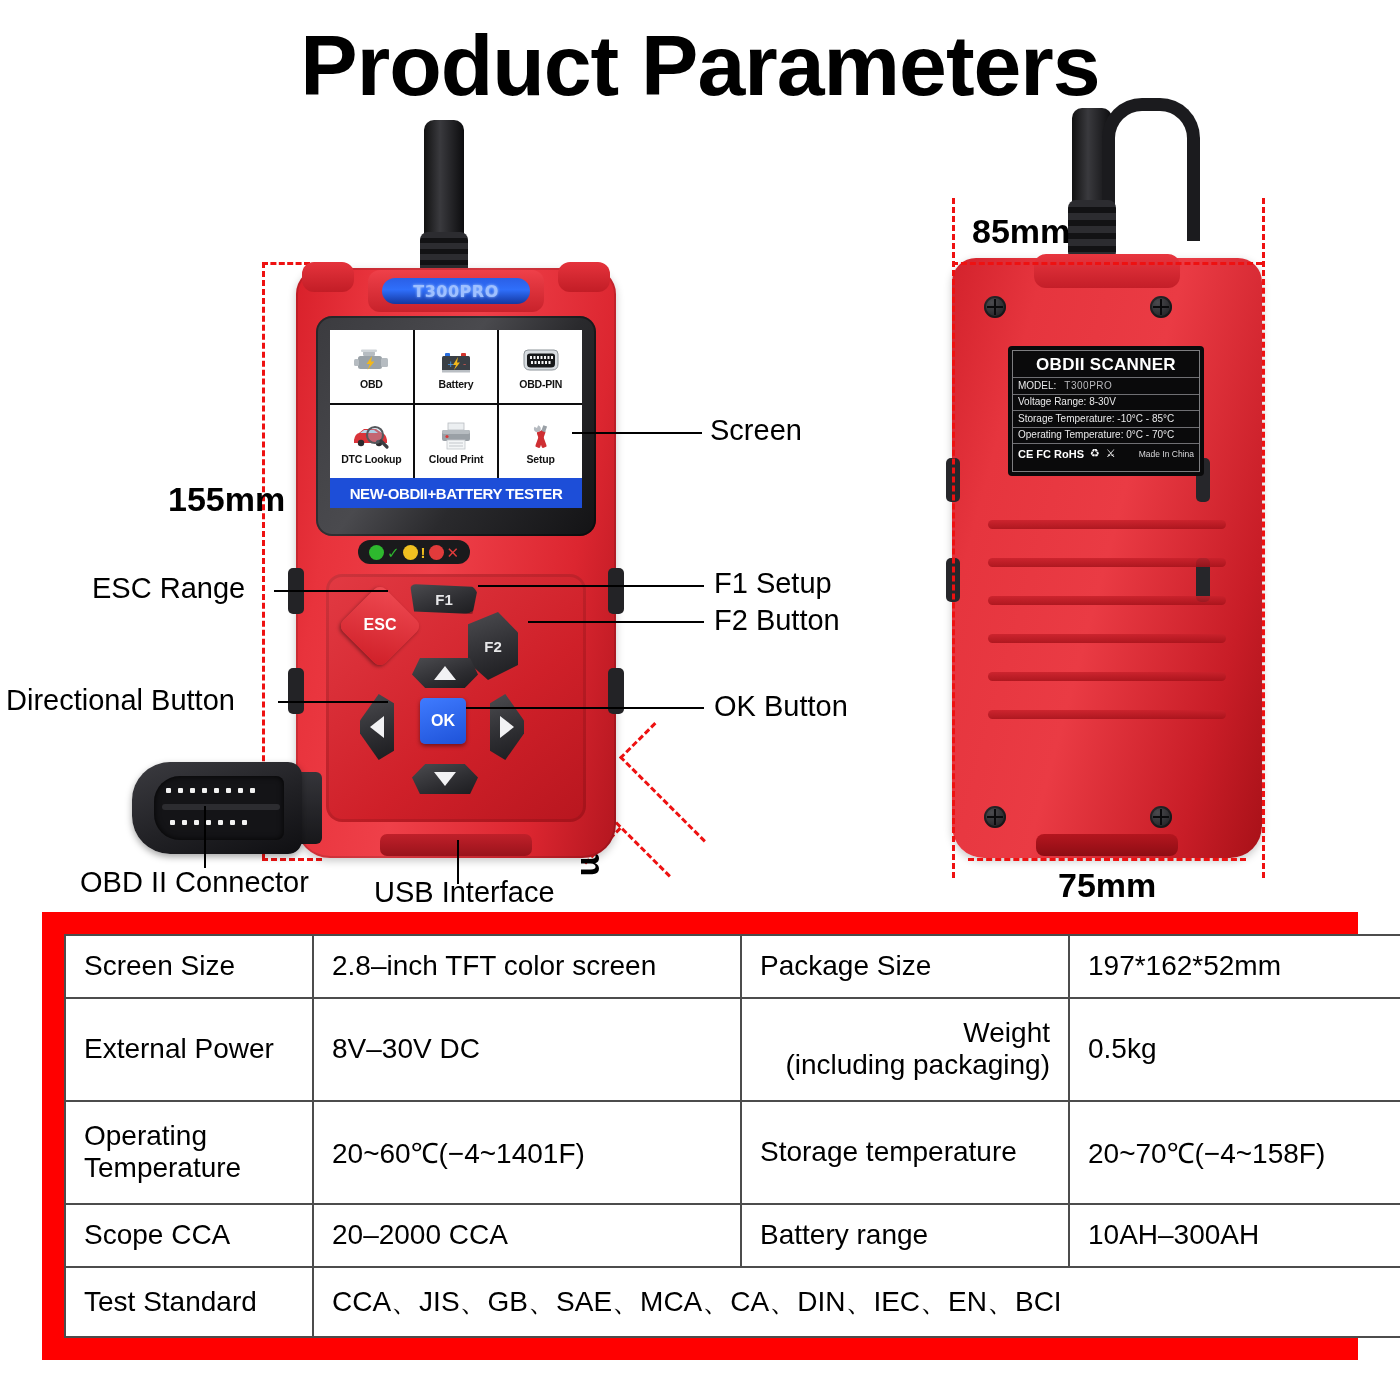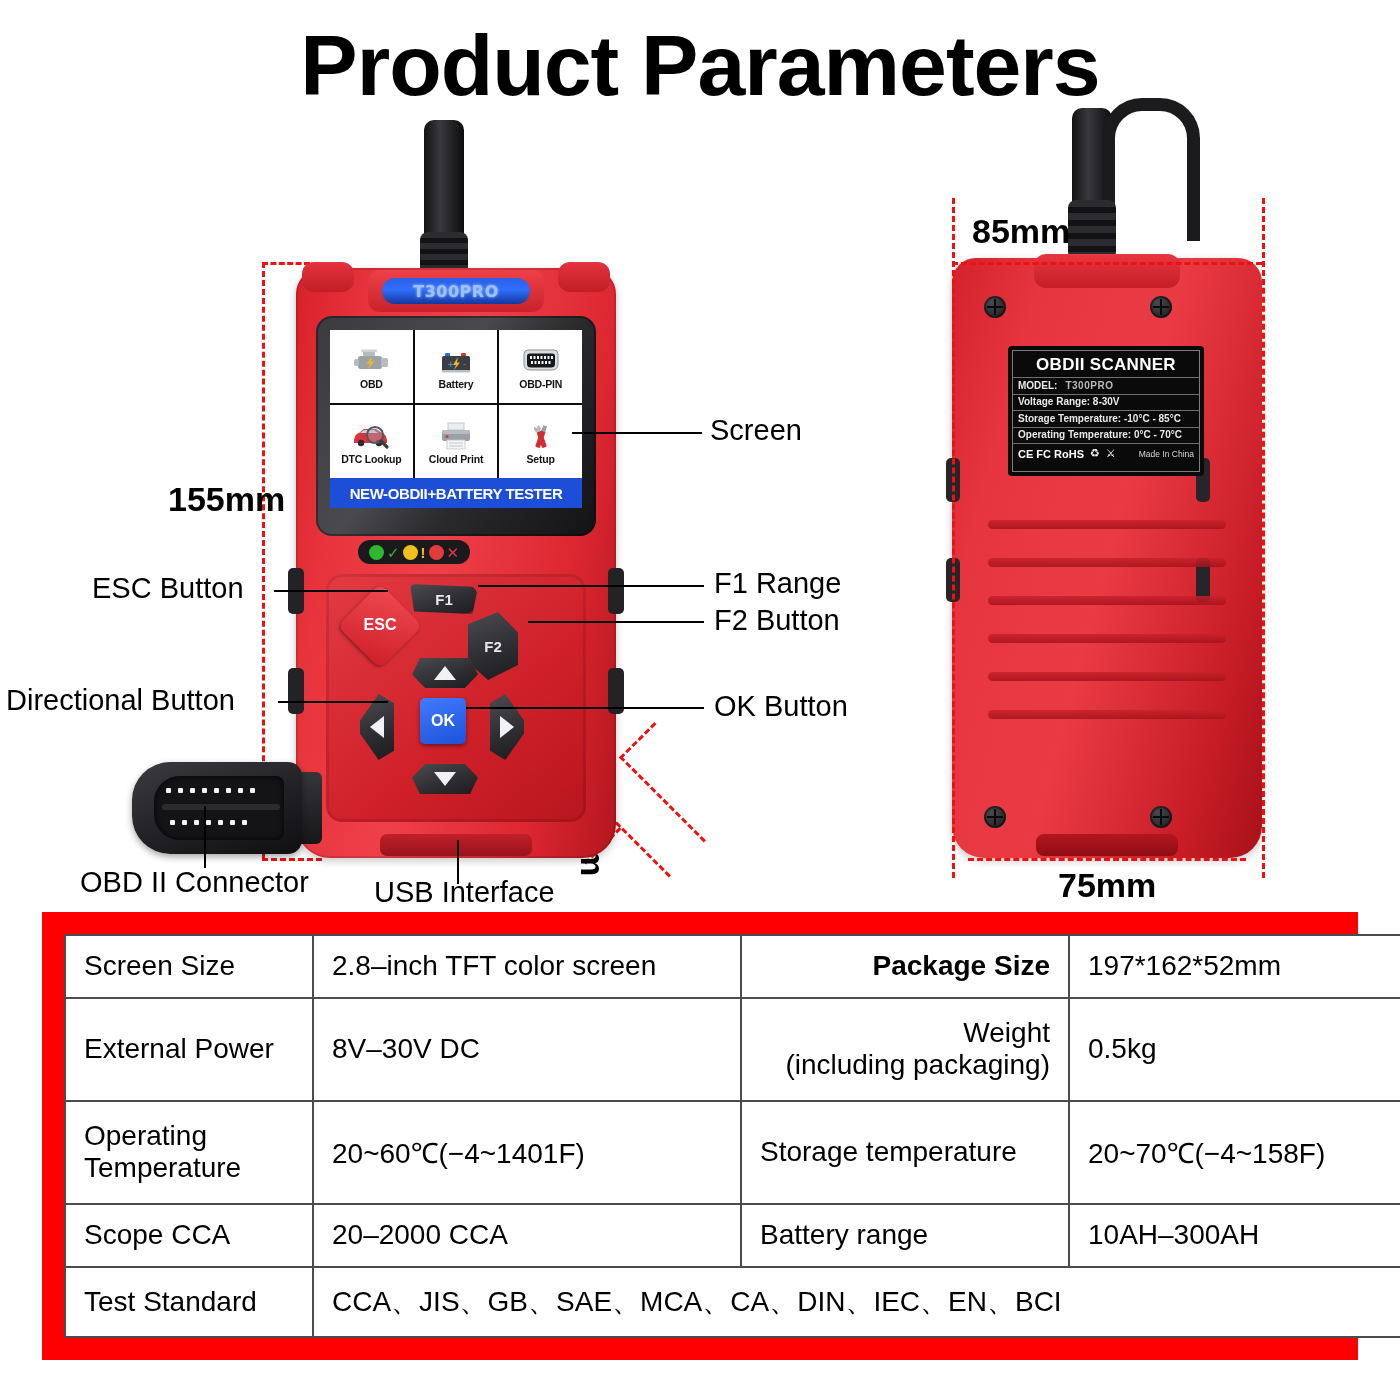--- a/index.html
+++ b/index.html
@@ -92,21 +92,21 @@
   .screw::after{content:"";position:absolute;left:50%;top:3px;width:2px;height:16px;
      background:#0a0a0c;transform:translateX(-50%);}
   .screw::before{content:"";position:absolute;top:50%;left:3px;height:2px;width:16px;
      background:#0a0a0c;transform:translateY(-50%);}
   .label-plate{position:absolute;left:56px;top:88px;width:196px;height:130px;background:#0a0a0b;
      border-radius:4px;padding:4px;box-sizing:border-box;}
   .label-inner{width:100%;height:100%;border:1px solid #7d7d80;box-sizing:border-box;
      display:flex;flex-direction:column;}
   .lbl-title{color:#fff;font-size:17px;font-weight:bold;text-align:center;padding:4px 0 2px;
      letter-spacing:.3px;font-family:"Liberation Sans",sans-serif;}
-  .lbl-row{color:#e9e9ea;font-size:10px;font-weight:bold;padding:2.5px 5px;
+  .lbl-row{color:#e9e9ea;font-size:10px;font-weight:normal;padding:2.5px 5px;
      border-top:1px solid #6f6f73;line-height:1.05;white-space:nowrap;
      font-family:"Liberation Sans",sans-serif;}
   .lbl-model{display:flex;gap:8px;align-items:center;}
   .lbl-model .mv{color:#b9b9bd;letter-spacing:.5px;}
   .lbl-certs{display:flex;align-items:center;gap:6px;color:#fff;font-size:11px;font-weight:bold;
      padding:3px 5px;border-top:1px solid #6f6f73;}
   .lbl-certs .made{font-size:8.5px;margin-left:auto;font-weight:normal;color:#d9d9dc;}
   .ridge{position:absolute;left:36px;width:238px;height:9px;
      background:linear-gradient(180deg,#c8212b,#a5121a);border-radius:5px;opacity:.85;}
   .back-side-btn{position:absolute;width:14px;height:44px;background:#26262a;border-radius:5px;}
@@ -405,47 +405,47 @@
 <div class="dash-v" style="left:1262px;top:198px;height:680px;"></div>
 <div class="dash-h" style="left:952px;top:262px;width:310px;"></div>
 <div class="dash-h" style="left:968px;top:858px;width:278px;"></div>
 <div class="dimtext" style="left:972px;top:212px;">85mm</div>
 <div class="dimtext" style="left:1058px;top:866px;">75mm</div>
 
 <div class="leader" style="left:572px;top:432px;width:130px;"></div>
 <div class="callout-label" style="left:710px;top:414px;">Screen</div>
 
 <div class="leader" style="left:478px;top:585px;width:226px;"></div>
-<div class="callout-label" style="left:714px;top:567px;">F1 Range</div>
+<div class="callout-label" style="left:714px;top:567px;">F1 Setup</div>
 
 <div class="leader" style="left:528px;top:621px;width:176px;"></div>
 <div class="callout-label" style="left:714px;top:604px;">F2 Button</div>
 
 <div class="leader" style="left:466px;top:707px;width:238px;"></div>
 <div class="callout-label" style="left:714px;top:690px;">OK Button</div>
 
 <div class="leader" style="left:274px;top:590px;width:114px;"></div>
-<div class="callout-label" style="left:92px;top:572px;">ESC Button</div>
+<div class="callout-label" style="left:92px;top:572px;">ESC Range</div>
 
 <div class="leader" style="left:278px;top:701px;width:110px;"></div>
 <div class="callout-label" style="left:6px;top:684px;">Directional Button</div>
 
 <div class="leader-v" style="left:204px;top:806px;height:62px;"></div>
 <div class="callout-label" style="left:80px;top:866px;">OBD II Connector</div>
 
 <div class="leader-v" style="left:457px;top:840px;height:44px;"></div>
 <div class="callout-label" style="left:374px;top:876px;">USB Interface</div>
 
 <div id="spec-frame">
   <table id="spec-table">
     <tbody>
       <tr>
         <td class="k">Screen Size</td>
         <td class="v">2.8–inch TFT color screen</td>
-        <td class="k2" style="text-align:right;font-weight:bold;">Package Size</td>
+        <td class="k2" style="text-align:left;">Package Size</td>
         <td class="v2">197*162*52mm</td>
       </tr>
       <tr>
         <td class="k">External Power</td>
         <td class="v">8V–30V DC</td>
         <td class="k2">
           <div>Weight</div>
           <div>(including packaging)</div>
         </td>
         <td class="v2">0.5kg</td>

